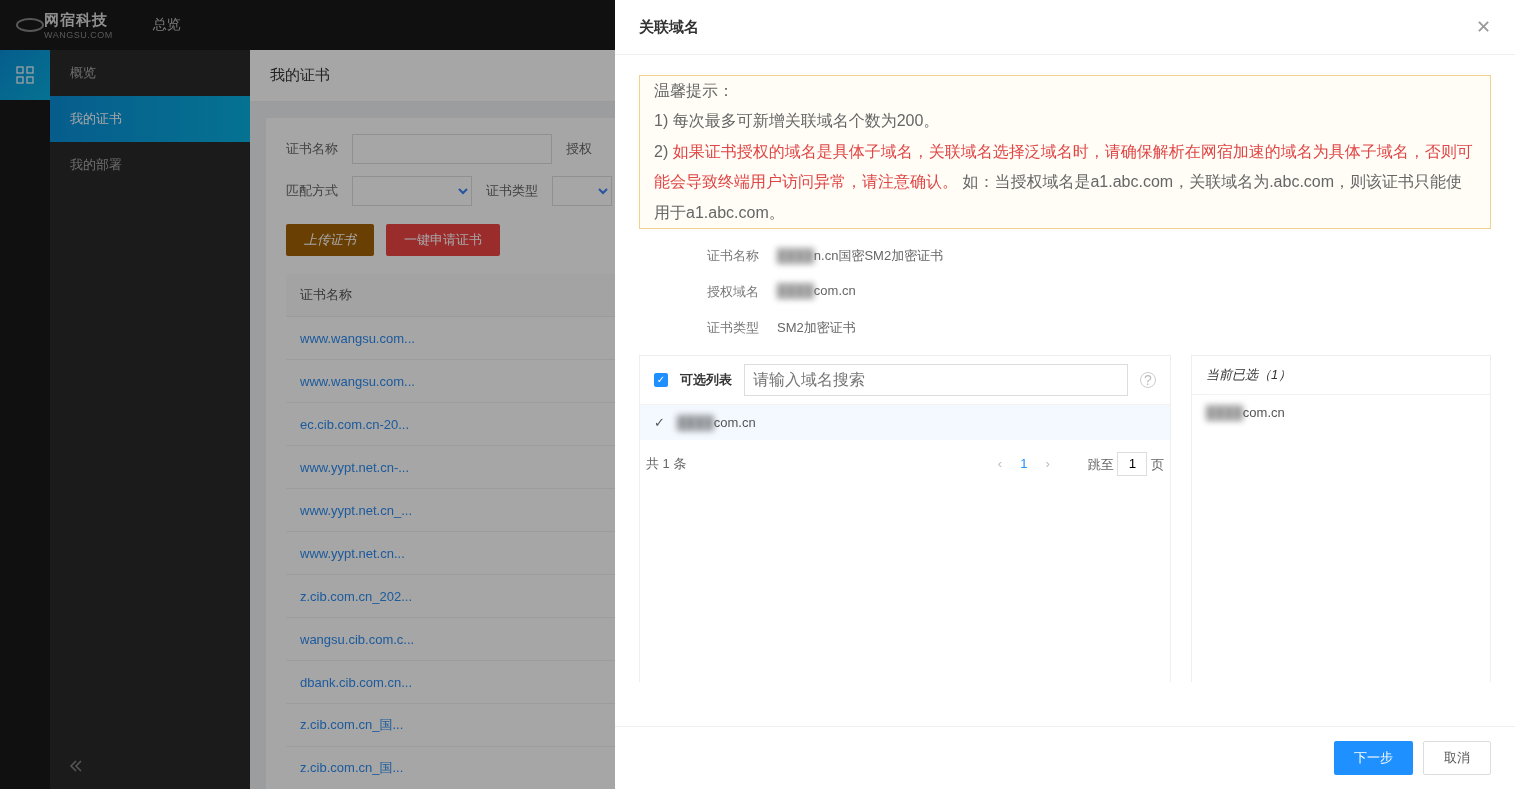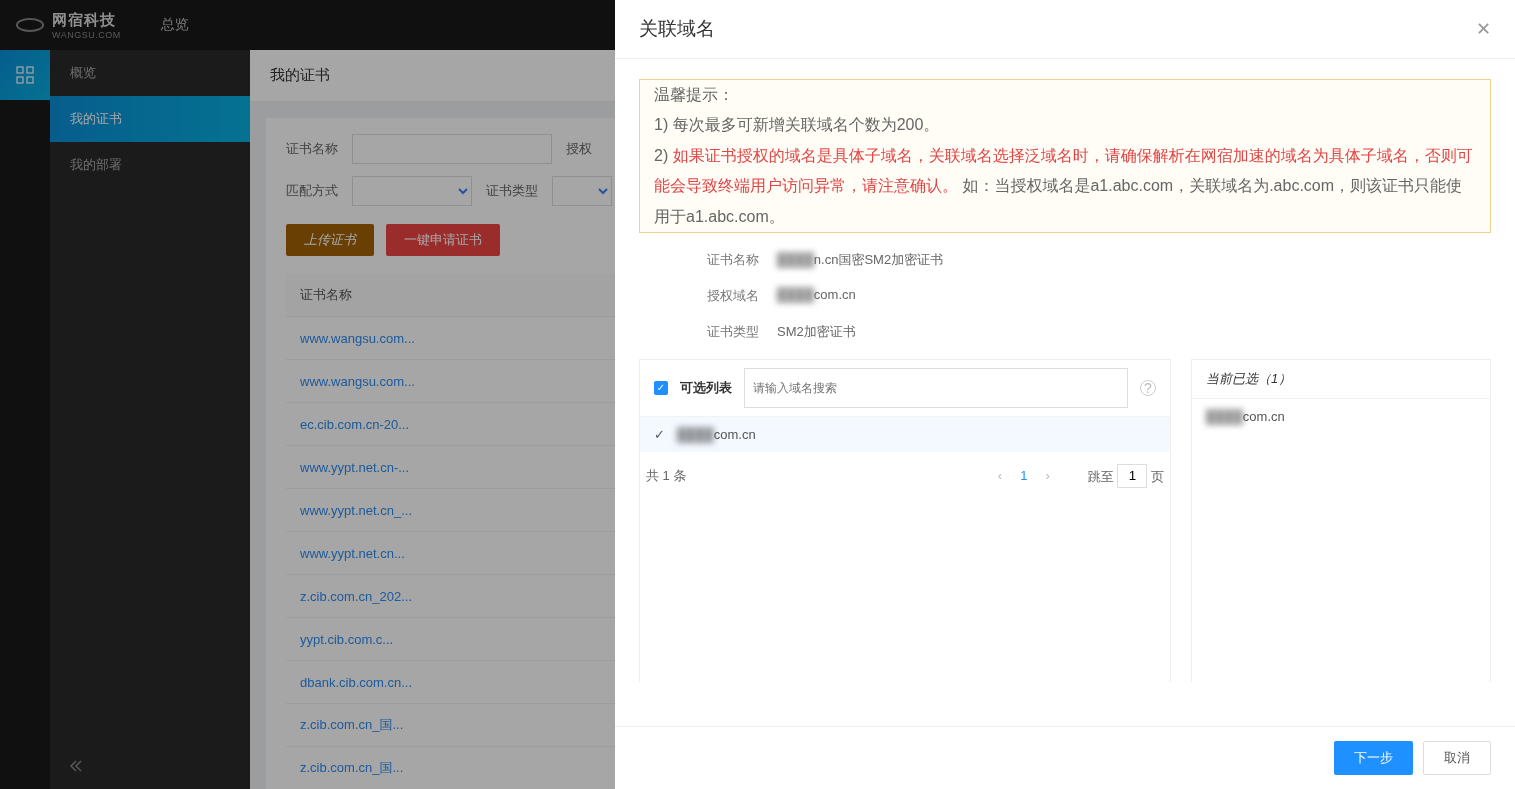--- a/index.html
+++ b/index.html
@@ -1,18 +1,18 @@
 <!DOCTYPE html>
 <html><head>
 <meta charset="utf-8">
 <style>
 * { box-sizing: border-box; margin: 0; padding: 0; }
 body { font-family: "Microsoft YaHei", Arial, sans-serif; font-size: 13px; color: #333; background: #f5f5f5; overflow: hidden; }
 .top-bar { height: 50px; background: #1a1a1a; display: flex; align-items: center; padding: 0 16px; color: #ccc; }
-.logo { display: flex; align-items: center; gap: 8px; }
+.logo { display: flex; align-items: center; }
 .logo-icon { width: 28px; height: 18px; position: relative; }
 .logo-icon::before { content: ''; position: absolute; width: 24px; height: 10px; border: 2px solid #888; border-radius: 50%; top: 2px; }
 .logo-text { font-size: 15px; font-weight: bold; letter-spacing: 1px; color: #ddd; }
 .logo-sub { font-size: 9px; color: #888; letter-spacing: 0.5px; }
 .top-nav { margin-left: 40px; font-size: 14px; color: #bbb; }
 .layout { display: flex; height: calc(100vh - 50px); }
 .sidebar-icon-col { width: 50px; background: #1a1a1a; }
 .sidebar-icon-col .icon-btn { width: 50px; height: 50px; display: flex; align-items: center; justify-content: center; background: linear-gradient(135deg, #0a8fd8, #09b0e0); color: #fff; }
 .sidebar { width: 200px; background: #2a2a2a; color: #bbb; display: flex; flex-direction: column; }
 .sidebar .title { padding: 18px 20px; font-size: 15px; color: #eee; }
@@ -35,36 +35,36 @@
 .table th { text-align: left; padding: 12px 14px; background: #fafafa; color: #555; font-weight: normal; font-size: 13px; border-bottom: 1px solid #eee; }
 .table td { padding: 12px 14px; border-bottom: 1px solid #f2f2f2; color: #666; font-size: 13px; white-space: nowrap; overflow: hidden; text-overflow: ellipsis; max-width: 180px; }
 .table td.link { color: #2d8cf0; }
 .table td.status-ok { color: #3bb54a; }
 .table td.status-warn { color: #d9534f; }
 
 
 .overlay { position: fixed; inset: 0; background: rgba(0,0,0,0.35); z-index: 10; }
 .modal { position: fixed; top: 0; right: 0; width: 900px; height: 100vh; background: #fff; z-index: 20; display: flex; flex-direction: column; }
 .modal-header { padding: 16px 24px; border-bottom: 1px solid #eee; display: flex; justify-content: space-between; align-items: center; }
-.modal-header h3 { font-size: 19px; font-weight: normal; color: #333; }
+.modal-header h3 { font-size: 15px; font-weight: bold; color: #333; }
 .close-x { font-size: 18px; color: #999; cursor: pointer; }
 .modal-body { flex: 1; padding: 20px 24px; overflow: auto; }
 .tip-box { border: 1px solid #f0d28c; background: #fffdf6; padding: 0 14px; font-size: 16px; color: #666; margin-bottom: 18px; line-height: 1.9; }
 .tip-box .red { color: #e04646; }
 .info-rows { margin: 10px 0 18px 50px; }
 .info-row { display: flex; margin-bottom: 18px; font-size: 13px; color: #666; }
 .info-row .lbl { width: 70px; text-align: right; margin-right: 18px; color: #777; }
 .info-row .blur { color: transparent; text-shadow: 0 0 6px rgba(0,0,0,0.4); }
 .transfer { display: flex; gap: 20px; }
 .transfer-left { flex: 1; border: 1px solid #eee; }
 .transfer-right { width: 300px; border: 1px solid #eee; }
 .tl-header { display: flex; align-items: center; padding: 8px 14px; gap: 12px; border-bottom: 1px solid #f2f2f2; }
 .tl-header .chk { width: 14px; height: 14px; background: #1e90ff; border-radius: 2px; display: inline-flex; align-items: center; justify-content: center; color: #fff; font-size: 10px; }
 .tl-header .title { font-size: 13px; font-weight: bold; color: #333; }
-.tl-header input { flex: 1; height: 40px; border: 1px solid #ddd; padding: 0 8px; font-size: 12px; }
+.tl-header input { flex: 1; height: 32px; border: 1px solid #ddd; padding: 0 8px; font-size: 16px; }
 .tl-header .help { color: #bbb; font-size: 14px; border: 1px solid #ccc; border-radius: 50%; width: 16px; height: 16px; display: inline-flex; align-items: center; justify-content: center; }
 .tl-row { display: flex; align-items: center; padding: 10px 14px; background: #f4f9ff; gap: 12px; font-size: 13px; color: #555; }
 .tl-row .blur { color: transparent; text-shadow: 0 0 6px rgba(0,0,0,0.4); }
 .tl-pager { display: flex; align-items: center; justify-content: space-between; padding: 12px 6px; font-size: 13px; color: #666; }
 .tl-pager .nav { display: flex; align-items: center; gap: 18px; }
 .tl-pager .pg { color: #1e90ff; }
 .tl-pager .arrow { color: #bbb; }
 .tl-pager input { width: 30px; height: 24px; border: 1px solid #ddd; text-align: center; }
 .tr-header { padding: 10px 14px; font-size: 13px; color: #333; border-bottom: 1px solid #f2f2f2; font-style: italic; }
 .tr-row { padding: 10px 14px; font-size: 13px; color: #555; }
@@ -168,21 +168,21 @@
               <td class="link">www.yypt.net.cn...</td>
               <td>www.yypt.net.cn;yypt...</td>
               <td class="status-ok">正</td>
             </tr>
             <tr>
               <td class="link">z.cib.com.cn_202...</td>
               <td>z.xyyh.com.cn;z.cib.co...</td>
               <td class="status-ok">正</td>
             </tr>
             <tr>
-              <td class="link">yypt.cib.com.c...</td>
+              <td class="link">wangsu.cib.com.c...</td>
               <td>dbank.cib.com.cn</td>
               <td class="status-ok">正</td>
             </tr>
             <tr>
               <td class="link">dbank.cib.com.cn...</td>
               <td>dbank.cib.com.cn</td>
               <td class="status-ok">正</td>
             </tr>
             <tr>
               <td class="link">z.cib.com.cn_国...</td>

